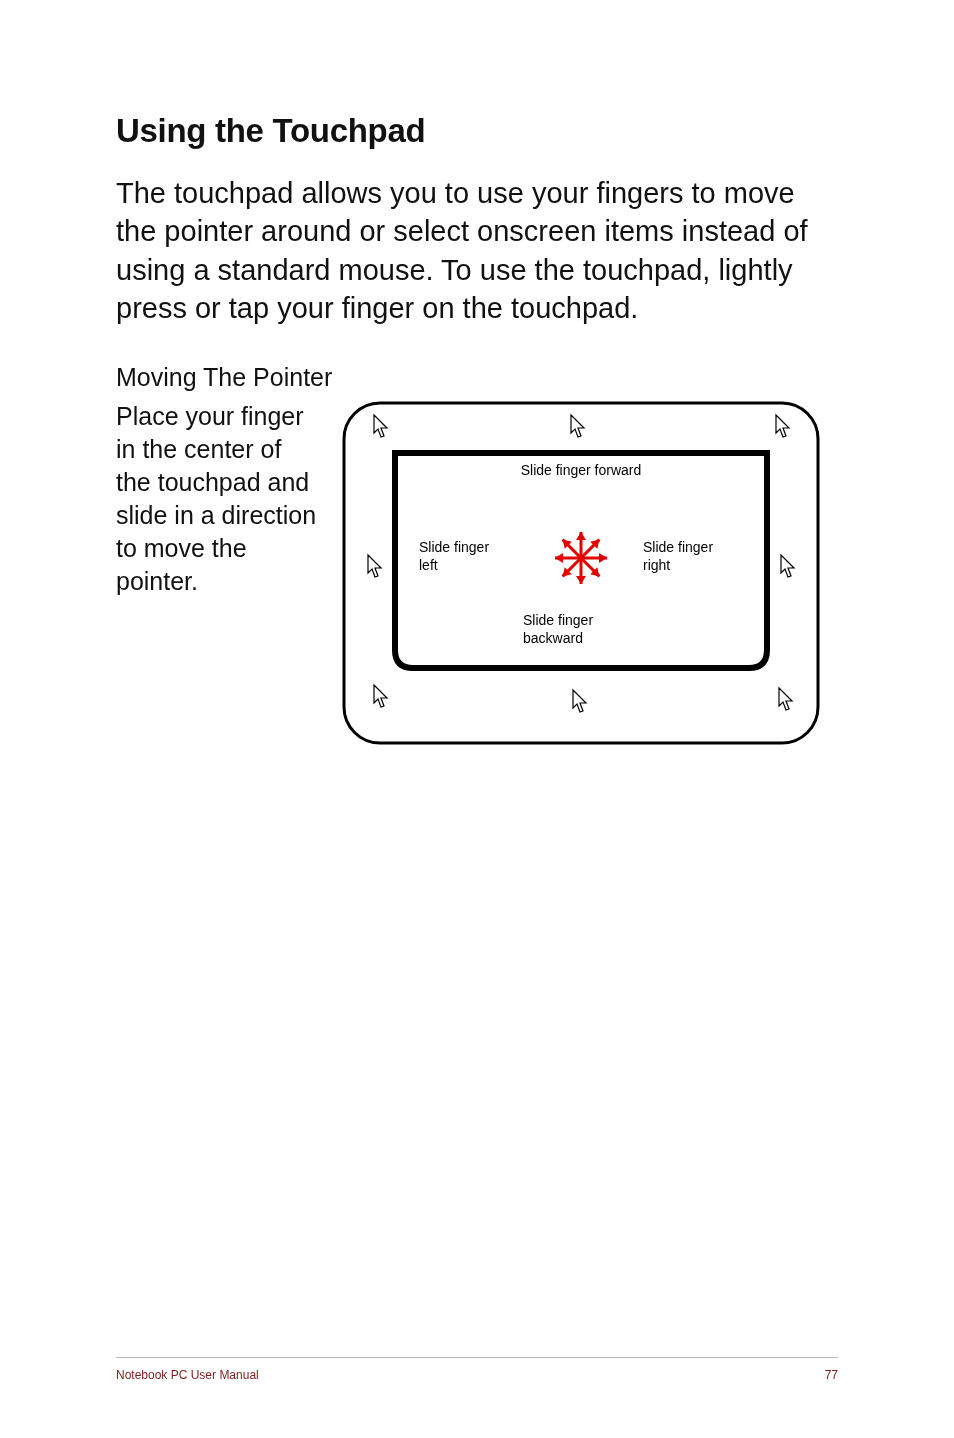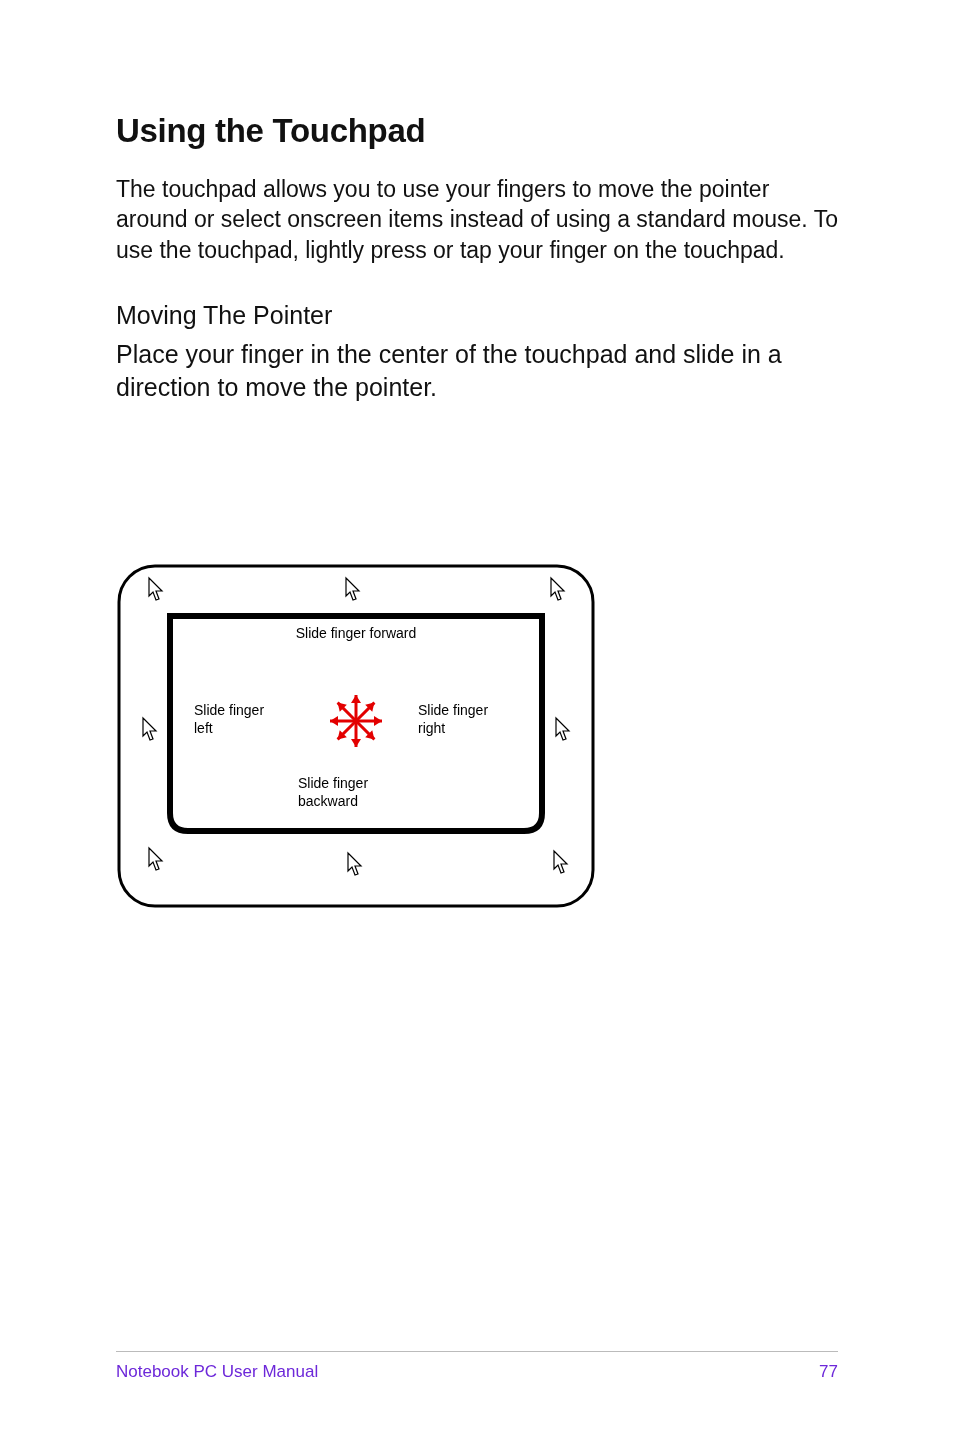--- a/index.html
+++ b/index.html
@@ -1,24 +1,24 @@
 <!DOCTYPE html>
 <html><head>
 <meta charset="utf-8">
 <style>
   * { box-sizing: border-box; margin: 0; padding: 0; }
   html, body { width: 954px; height: 1438px; background: #fff; font-family: "Segoe UI", "Helvetica Neue", Arial, sans-serif; color: #111; }
   .page { position: relative; width: 954px; height: 1438px; padding: 112px 116px 60px 116px; }
   .h1 { font-size: 33px; font-weight: 700; letter-spacing: -0.3px; margin-bottom: 24px; }
-  .body-text { font-size: 23px; line-height: 1.32; font-weight: 400; margin-bottom: 36px; }
+  .body-text { font-size: 29px; line-height: 1.32; font-weight: 400; margin-bottom: 36px; }
   .h2 { font-size: 25px; font-weight: 400; margin-bottom: 8px; }
-  .row { display: flex; flex-direction: column; align-items: flex-start; gap: 20px; }
+  .row { display: flex; flex-direction: row; align-items: flex-start; gap: 20px; }
   .col-text { flex: 0 0 205px; font-size: 25px; line-height: 1.32; }
   .diagram-col { flex: 1; }
-  .footer { position: absolute; left: 116px; right: 116px; bottom: 56px; border-top: 1px solid #bbb; padding-top: 10px; display: flex; justify-content: space-between; font-size: 17px; color: #6d28d9; }
+  .footer { position: absolute; left: 116px; right: 116px; bottom: 56px; border-top: 1px solid #bbb; padding-top: 10px; display: flex; justify-content: space-between; font-size: 12px; color: #7f1d1d; }
   .touchpad-svg { width: 480px; height: 346px; }
   .slide-label { font-family: "Segoe UI", Arial, sans-serif; font-size: 14px; fill: #000; }
 </style>
 </head>
 <body>
 
 <div class="page">
 
   <div class="h1">Using the Touchpad</div>
 

